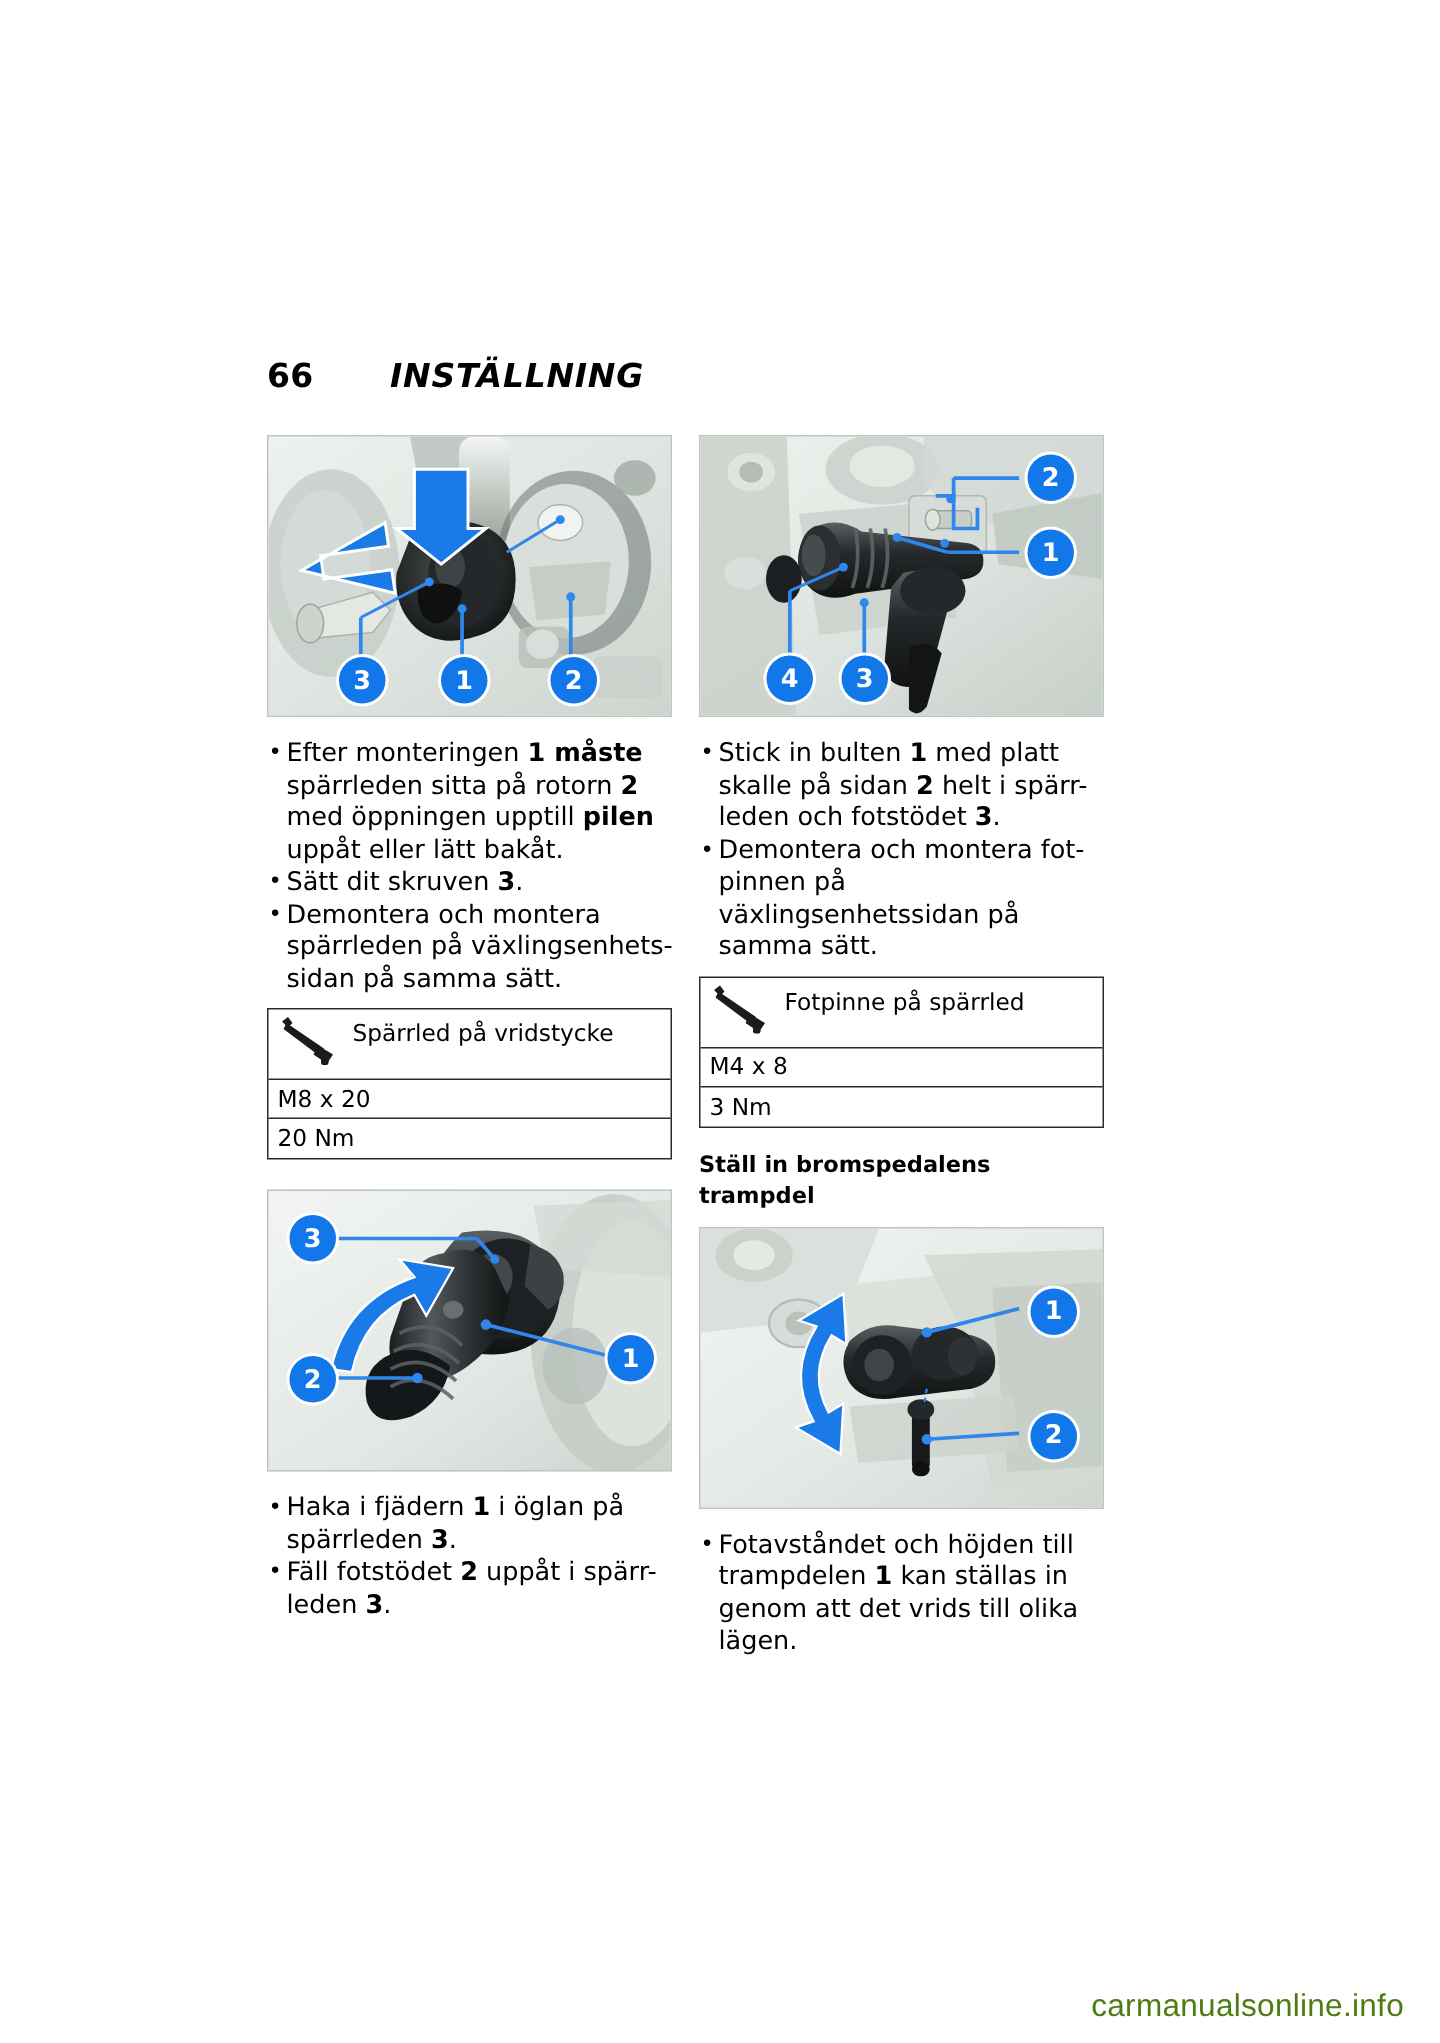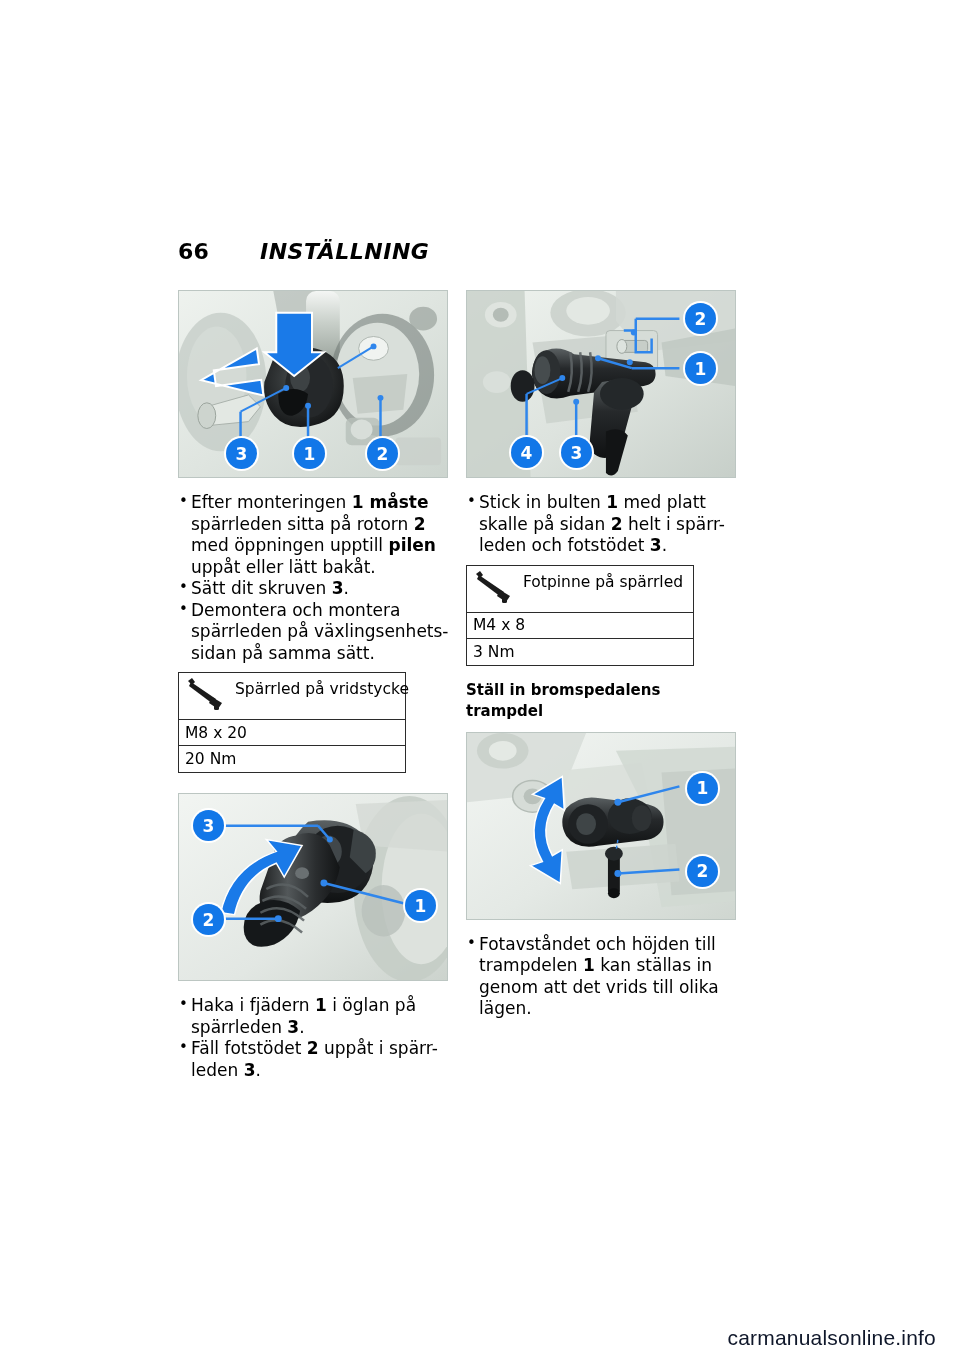--- a/index.html
+++ b/index.html
@@ -83,21 +83,21 @@
   .spacer-10 { height: 10px; }
   .spacer-14 { height: 14px; }
   .spacer-20 { height: 20px; }
 
   b, strong { font-weight: bold; }
 
   
   .spec-table {
     border: 1px solid #2b2b2b;
     border-collapse: collapse;
-    width: 228px;
+    width: 270px;
     box-sizing: border-box;
     font-size: 15.5px;
   }
   .spec-table .row {
     border-bottom: 1px solid #2b2b2b;
     box-sizing: border-box;
   }
   .spec-table .row:last-child { border-bottom: none; }
   .spec-head {
     height: 47px;
@@ -129,21 +129,21 @@
     font-size: 15px;
     line-height: 21px;
   }
 
   
   .watermark {
     position: absolute;
     right: 24px;
     bottom: 12px;
     font-size: 21px;
-    color: #0f172a;
+    color: #4d7c0f;
     letter-spacing: 0.2px;
     font-family: "Liberation Sans", sans-serif;
   }
 
   
   .callout {
     position: absolute;
     width: 31px; height: 31px;
     border-radius: 50%;
     background: #1277e8;
@@ -381,20 +381,21 @@
       <div class="callout" style="left:218px; top:12px;">2</div>
       <div class="callout" style="left:218px; top:62px;">1</div>
       <div class="callout" style="left:44px; top:146px;">4</div>
       <div class="callout" style="left:94px; top:146px;">3</div>
     </div>
 
     <div class="spacer-14"></div>
 
     <ul class="bullets">
       <li>Stick in bulten <b>1</b> med platt skalle på sidan <b>2</b> helt i spärr-leden och fotstödet <b>3</b>.</li>
+      <li>Demontera och montera fot-pinnen på växlingsenhetssidan på samma sätt.</li>
     </ul>
 
     <div class="spacer-8"></div>
 
     <div class="spec-table">
       <div class="row spec-head">
         <svg class="wrench" viewBox="0 0 46 34">
           <path d="M3 4 L7 1 L10 5 L7 8 Z" fill="#1b1b1b"></path>
           <path d="M6 5 L31 22 L28 27 L4 9 Z" fill="#1b1b1b"></path>
           <path d="M27 20 L37 26 L33 32 L24 26 Z" fill="#1b1b1b"></path>

